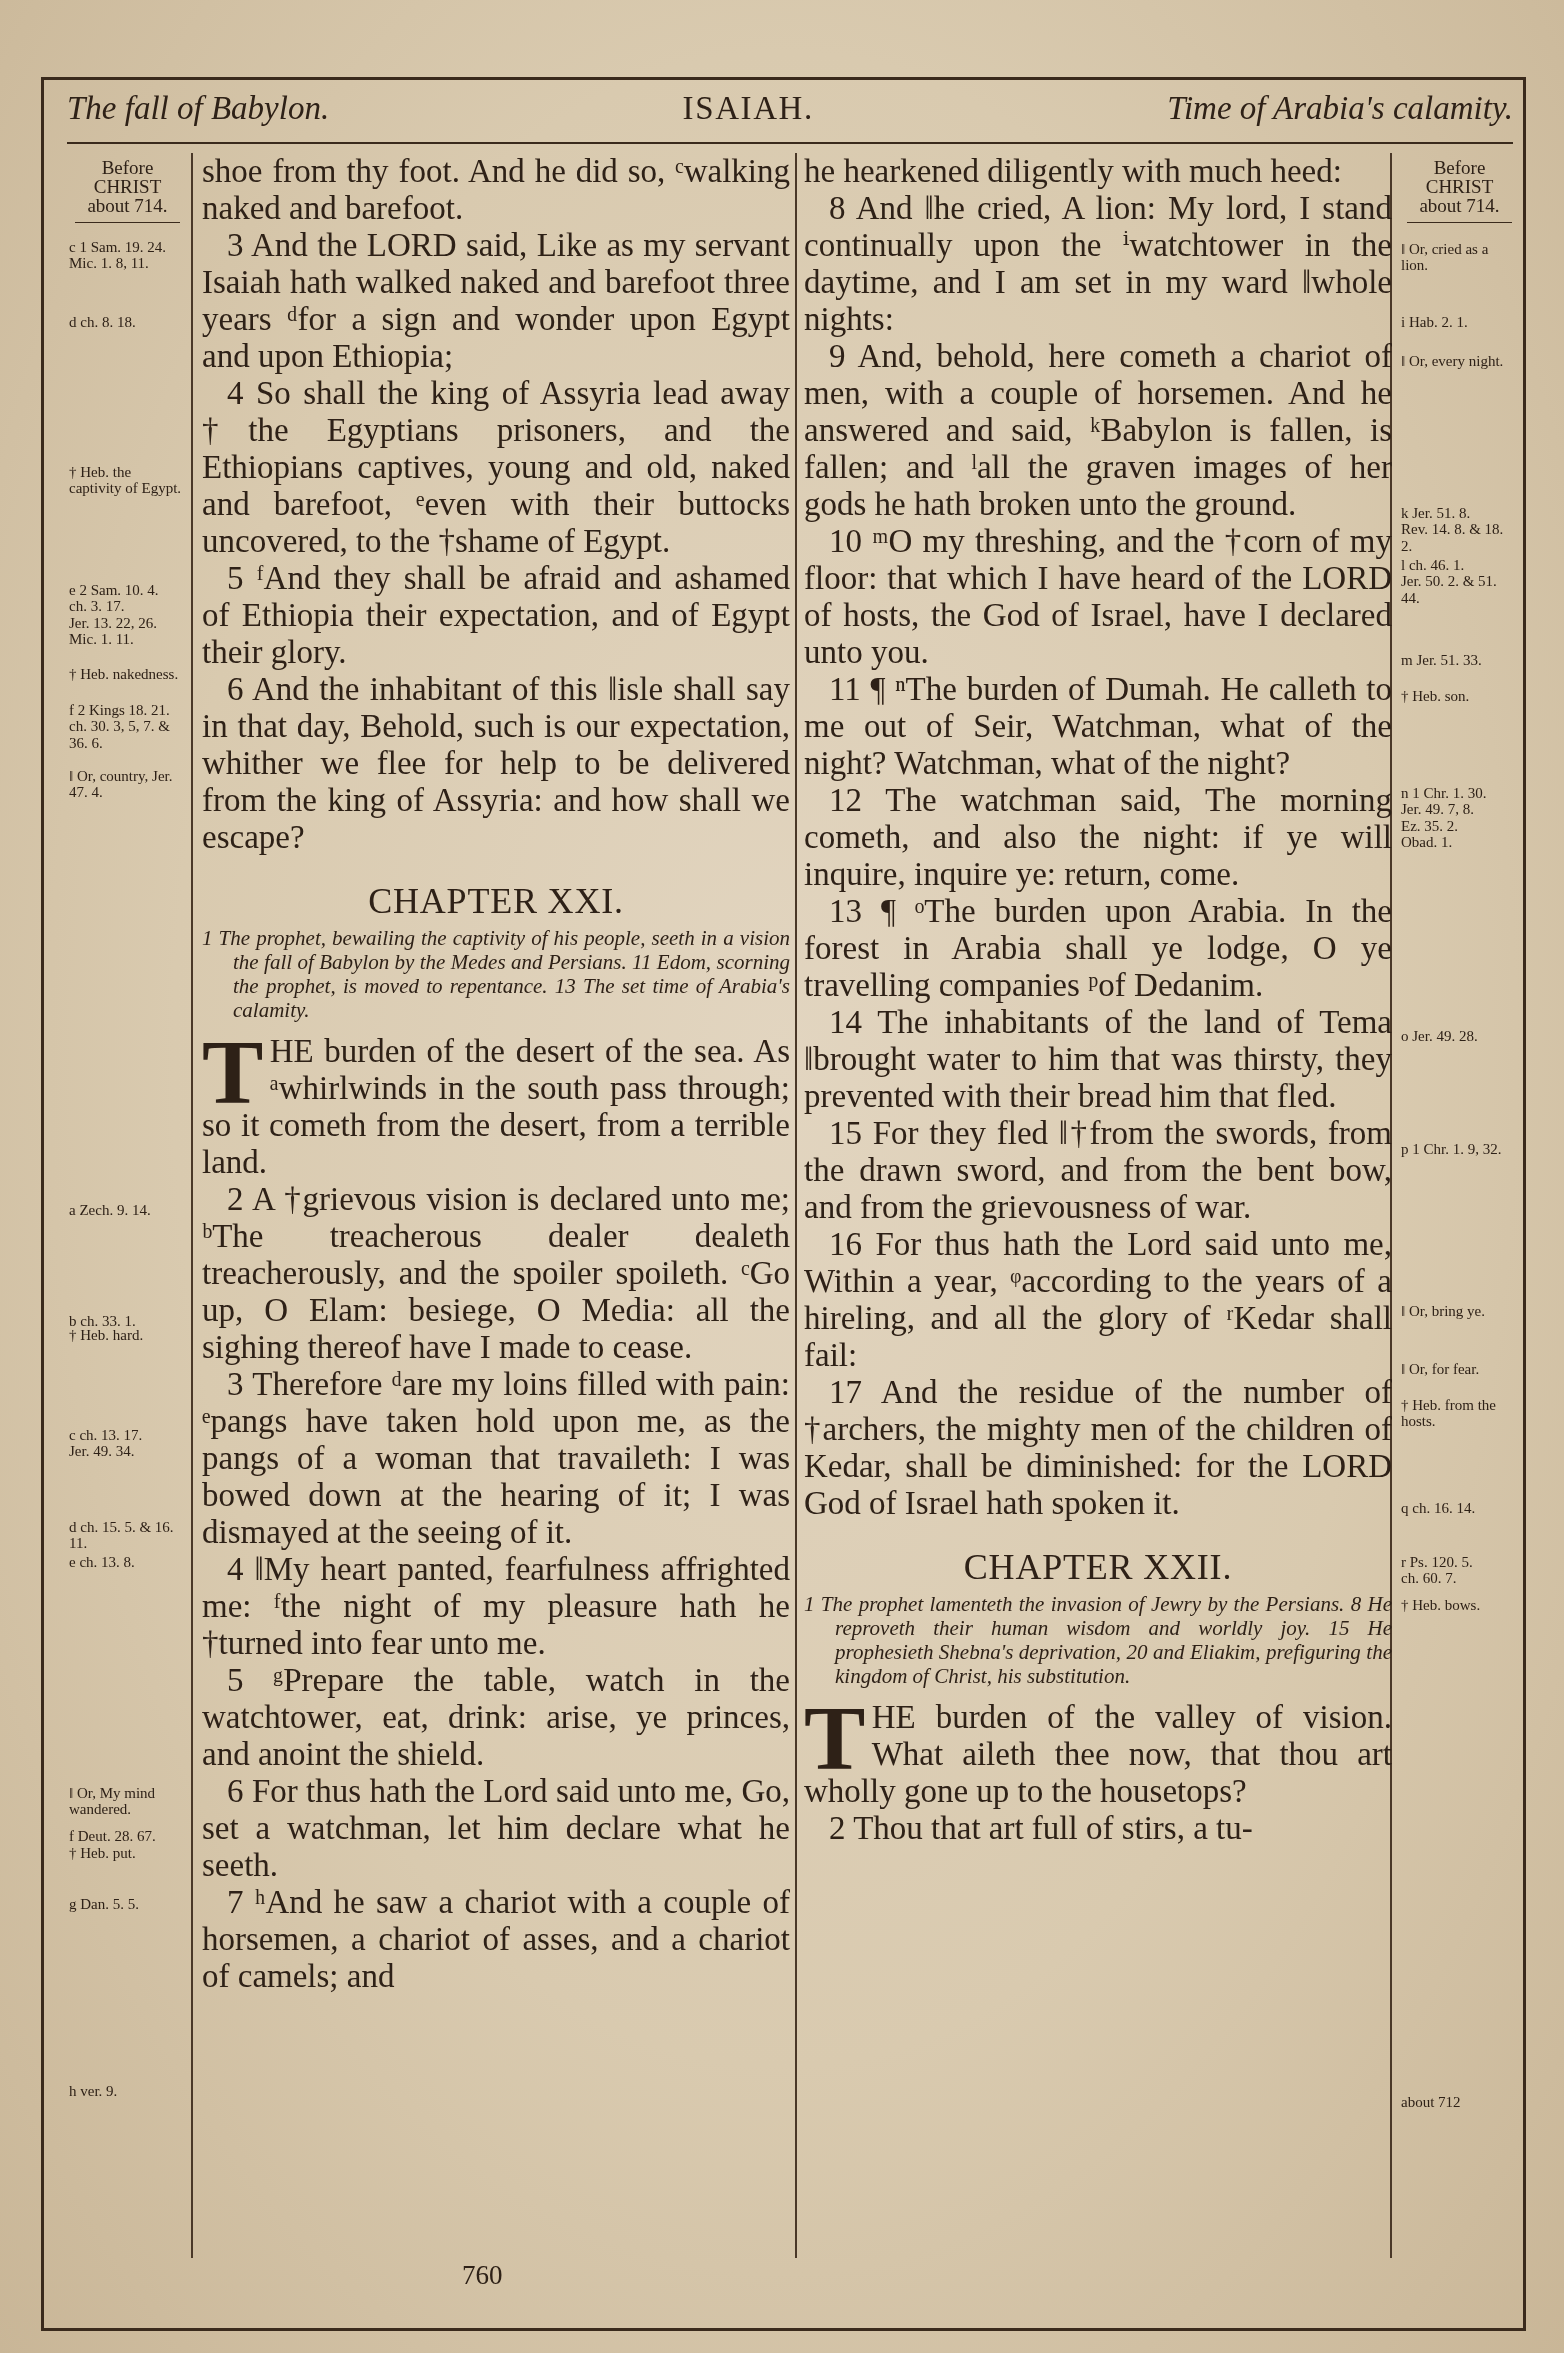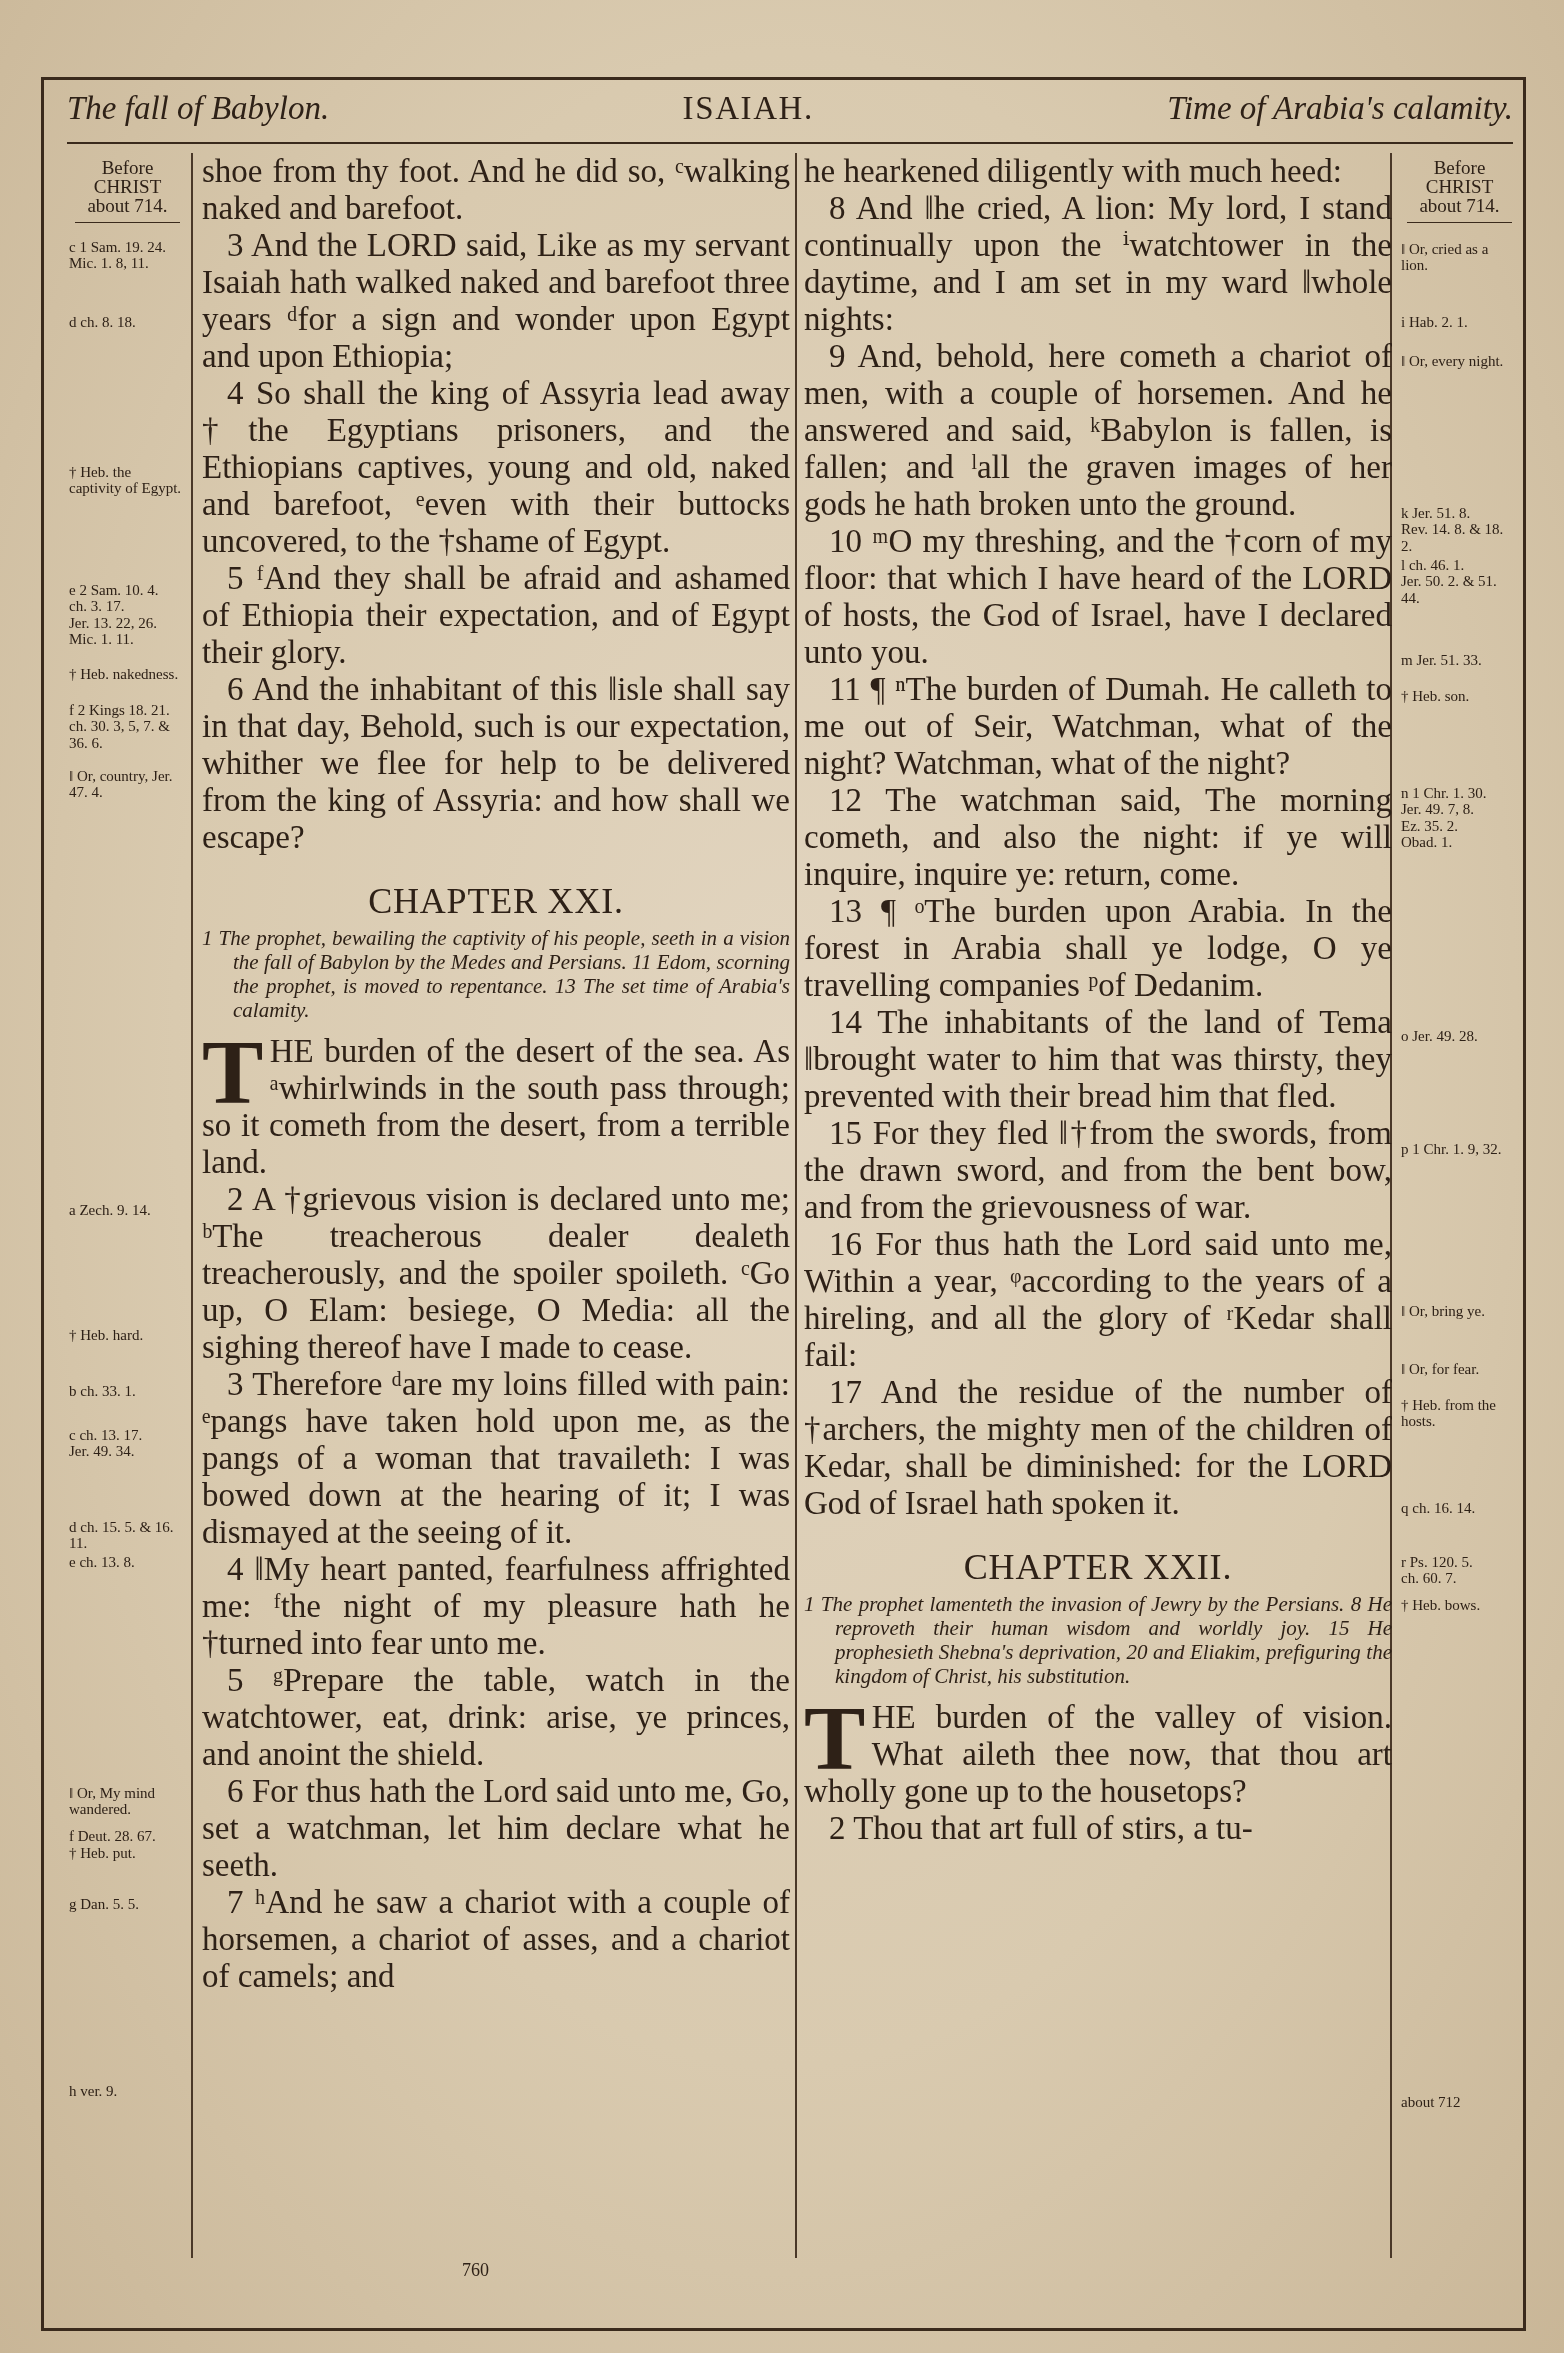--- a/index.html
+++ b/index.html
@@ -40,21 +40,21 @@
   .note { position: absolute; left: 0; width: 117px; white-space: pre-line; }
   .col-rule { position: absolute; top: 153px; width: 1.6px; background: #4a3828; height: 2105px; }
   .col { position: absolute; top: 153px; width: 588px; font-size: 33px; line-height: 37px; text-align: justify; }
   .col.one { left: 202px; }
   .col.two { left: 804px; }
   .col p { margin: 0; }
   .v { text-indent: 25px; }
   .chap { text-align: center; font-size: 36px; line-height: 42px; margin: 23.5px 0 4.7px 0; letter-spacing: 0.8px; }
   .summary { font-style: italic; font-size: 21px; line-height: 24px; padding-left: 31px; text-indent: -31px; margin-bottom: 11px; text-align: justify; }
   .drop { float: left; font-size: 92px; line-height: 69px; font-weight: bold; margin: 4.7px 6.3px 0 0; }
-  .folio { position: absolute; left: 462px; top: 2260px; font-size: 18px; text-align: right; }
+  .folio { position: absolute; left: 462px; top: 2260px; font-size: 27px; text-align: right; }
 </style>
 </head>
 <body>
 
 <div class="paper"></div>
 <div class="frame"></div>
 
 <div class="running-head">
   <span class="lh">The fall of Babylon.</span>
   <span class="ct">ISAIAH.</span>
@@ -75,21 +75,21 @@
   <div class="note" style="top:429px"><span>e</span> <span>2 Sam. 10. 4.
 ch. 3. 17.
 Jer. 13. 22, 26.
 Mic. 1. 11.</span></div>
   <div class="note" style="top:513px"><span>†</span> <span>Heb. nakedness.</span></div>
   <div class="note" style="top:549px"><span>f</span> <span>2 Kings 18. 21.
 ch. 30. 3, 5, 7. &amp; 36. 6.</span></div>
   <div class="note" style="top:615px"><span>‖</span> <span>Or, country, Jer. 47. 4.</span></div>
   <div class="note" style="top:1049px"><span>a</span> <span>Zech. 9. 14.</span></div>
   <div class="note" style="top:1174px"><span>†</span> <span>Heb. hard.</span></div>
-  <div class="note" style="top:1230px"><span>b</span> <span>ch. 33. 1.</span></div>
+  <div class="note" style="top:1160px"><span>b</span> <span>ch. 33. 1.</span></div>
   <div class="note" style="top:1274px"><span>c</span> <span>ch. 13. 17.
 Jer. 49. 34.</span></div>
   <div class="note" style="top:1366px"><span>d</span> <span>ch. 15. 5. &amp; 16. 11.</span></div>
   <div class="note" style="top:1401px"><span>e</span> <span>ch. 13. 8.</span></div>
   <div class="note" style="top:1632px"><span>‖</span> <span>Or, My mind wandered.</span></div>
   <div class="note" style="top:1675px"><span>f</span> <span>Deut. 28. 67.</span></div>
   <div class="note" style="top:1692px"><span>†</span> <span>Heb. put.</span></div>
   <div class="note" style="top:1743px"><span>g</span> <span>Dan. 5. 5.</span></div>
   <div class="note" style="top:1930px"><span>h</span> <span>ver. 9.</span></div>
 </div>

